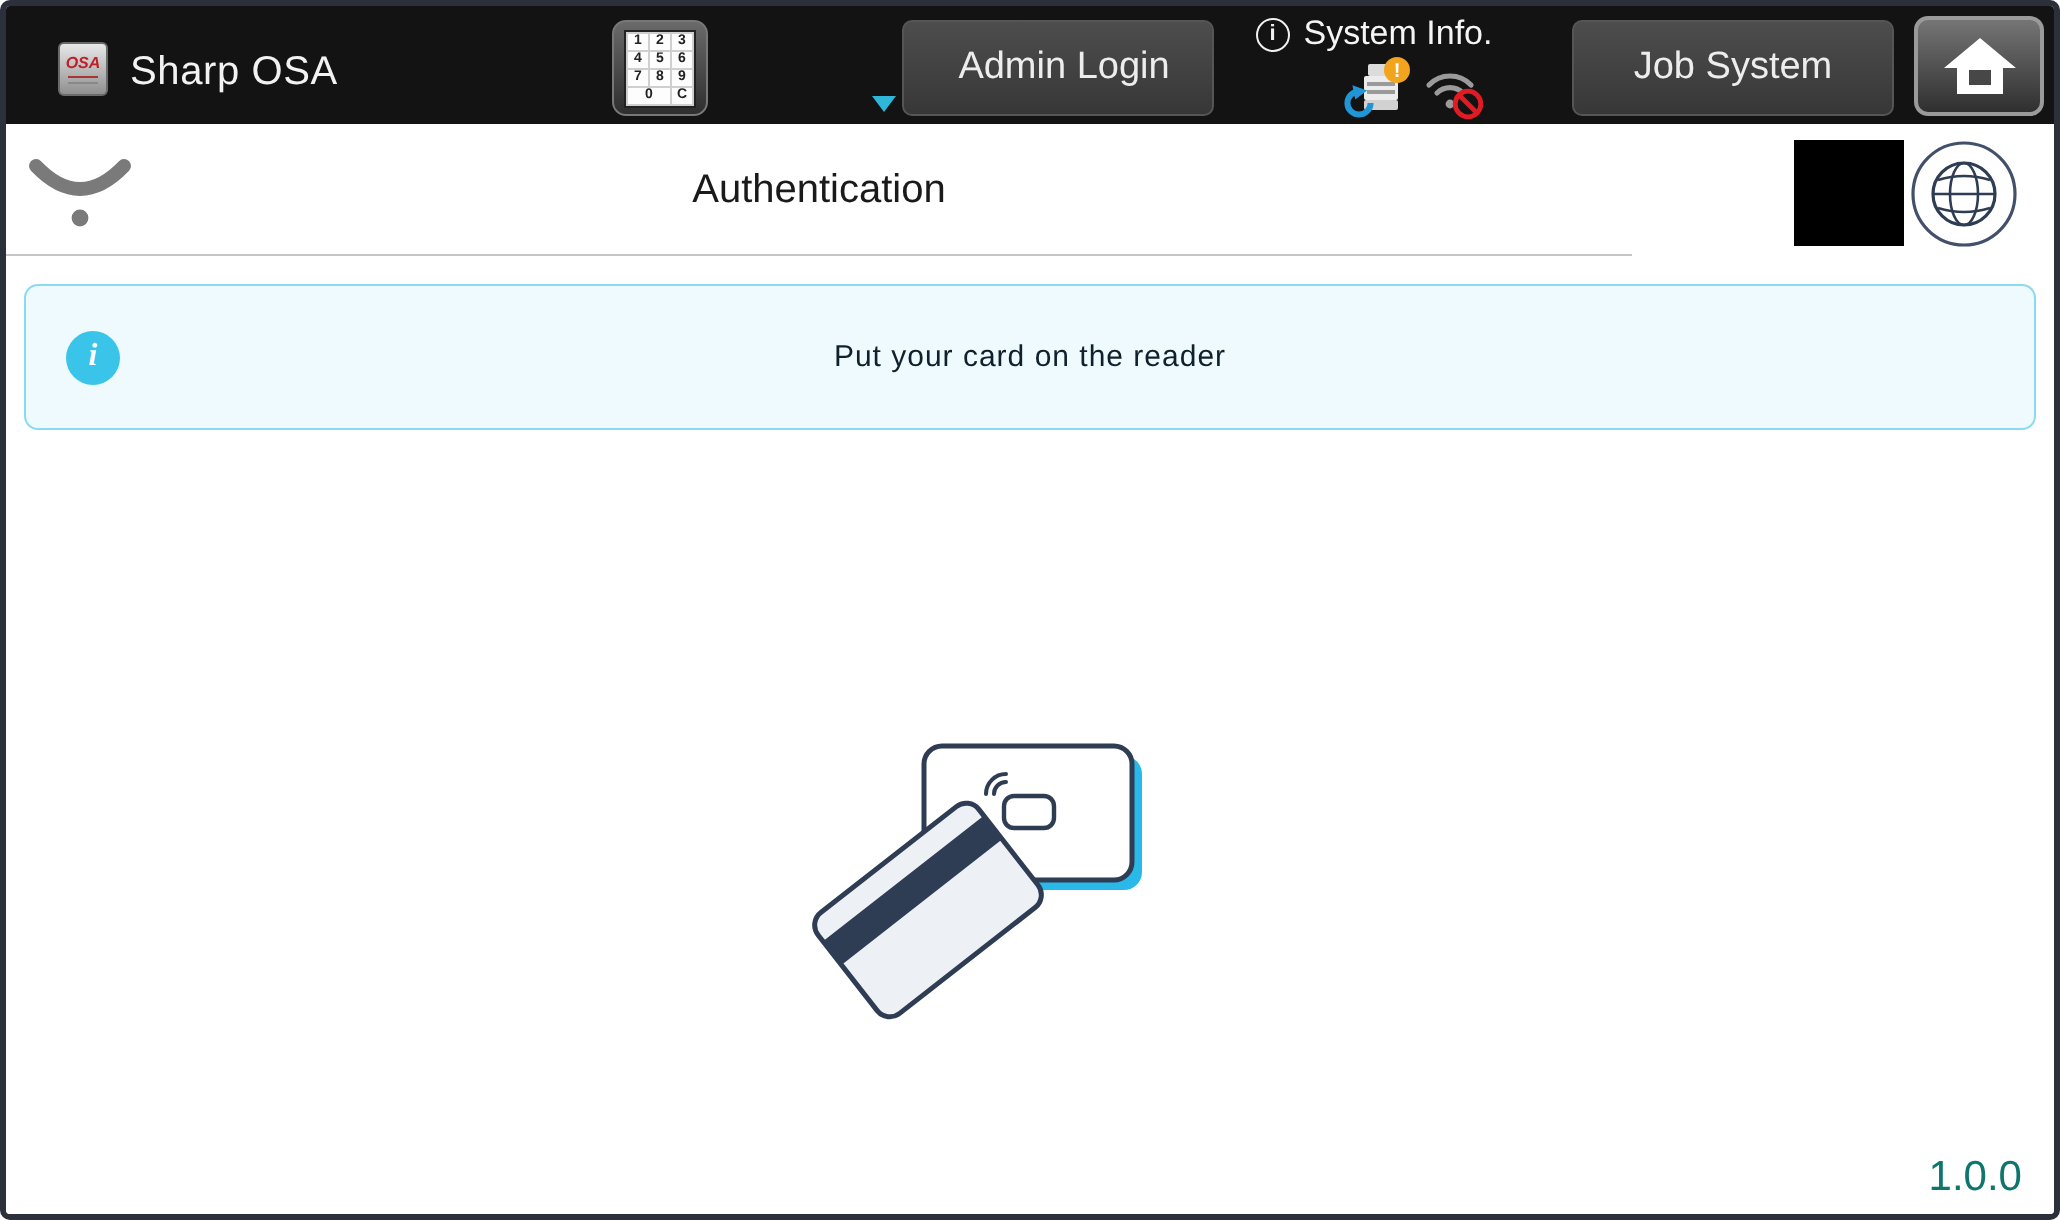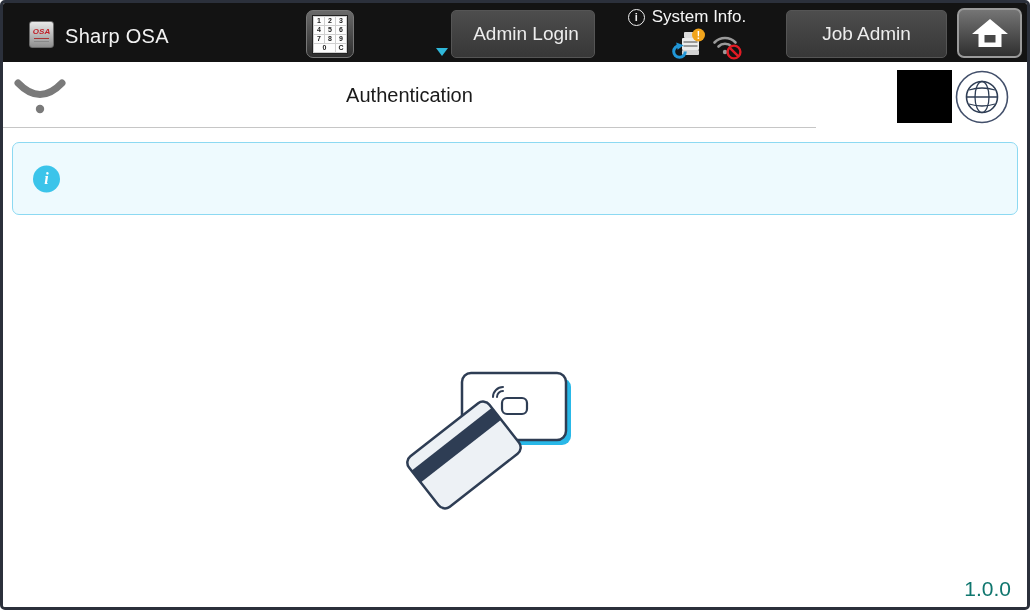--- a/index.html
+++ b/index.html
@@ -50,21 +50,21 @@
     border-left:6px solid transparent; border-right:6px solid transparent;
     border-top:8px solid #2fb7d9;
   }
   .bar-button {
     position:absolute; top:7px; height:48px;
     background:linear-gradient(#4d4d4d,#373737);
     border:1px solid #555; border-radius:5px;
     color:#ededed; font-size:19px;
     display:flex; align-items:center; justify-content:center;
   }
-  .admin-btn { left:448px; width:144px;padding-left:6px; }
+  .admin-btn { left:448px; width:156px;padding-left:6px; }
   .job-btn   { left:783px; width:161px; }
   .sysinfo {
     position:absolute; left:608px; top:4px; width:152px;
     display:flex; flex-direction:column; align-items:center;
   }
   .sysinfo-row1 { display:flex; align-items:center; gap:7px; color:#f5f5f5; font-size:17px; }
   .info-ring {
     width:17px; height:17px; border:1.6px solid #f0f0f0; border-radius:50%;
     display:inline-flex; align-items:center; justify-content:center;
     font-size:11px; color:#f0f0f0; font-weight:bold;
@@ -167,21 +167,21 @@
         <svg width="32" height="32" viewBox="0 0 32 32">
           <path d="M 3.5 14.5 A 14.5 14.5 0 0 1 24.5 14.5" stroke="#9a9a9a" stroke-width="2.6" fill="none" stroke-linecap="round"></path>
           <path d="M 7.5 18.5 A 9.2 9.2 0 0 1 20.5 18.5" stroke="#9a9a9a" stroke-width="2.6" fill="none" stroke-linecap="round"></path>
           <circle cx="14" cy="24" r="2.2" fill="#9a9a9a"></circle>
           <circle cx="23" cy="24" r="6.4" fill="#131313" stroke="#e01b24" stroke-width="2.4"></circle>
           <line x1="18.6" y1="19.6" x2="27.4" y2="28.4" stroke="#e01b24" stroke-width="2.4"></line>
         </svg>
       </div>
     </div>
 
-    <div class="bar-button job-btn">Job Admin</div>
+    <div class="bar-button job-btn">Job System</div>
 
     <div class="home-btn">
       <svg width="40" height="32" viewBox="0 0 40 32">
         <path d="M20 2 L38 17 H31.5 V30 H8.5 V17 H2 Z" fill="#ffffff"></path>
         <rect x="14.5" y="18" width="11" height="7.5" fill="#474747"></rect>
       </svg>
     </div>
   </div>
 
   <div class="header">
@@ -201,20 +201,21 @@
       <line x1="11.5" y1="27" x2="42.5" y2="27" stroke="#2e3d54" stroke-width="1.3"></line>
       <path d="M14 20 Q27 16 40 20" fill="none" stroke="#2e3d54" stroke-width="1.3"></path>
       <path d="M14 34 Q27 38 40 34" fill="none" stroke="#2e3d54" stroke-width="1.3"></path>
     </svg>
   </div>
 
   <div class="content">
 
     <div class="banner">
       <div class="info-badge">i</div>
+      <div class="banner-message">Put your card on the reader</div>
     </div>
 
     <svg class="illustration" width="200" height="180" viewBox="390 350 200 180">
 
       <rect x="467" y="377" width="104" height="67" rx="9" fill="#29b8e8"></rect>
 
       <rect x="462" y="372" width="104" height="67" rx="9" fill="#ffffff" stroke="#2e3d54" stroke-width="2.5"></rect>
 
       <g>
         <rect x="502" y="397" width="25" height="16" rx="5" fill="#ffffff" stroke="#2e3d54" stroke-width="2.2"></rect>

